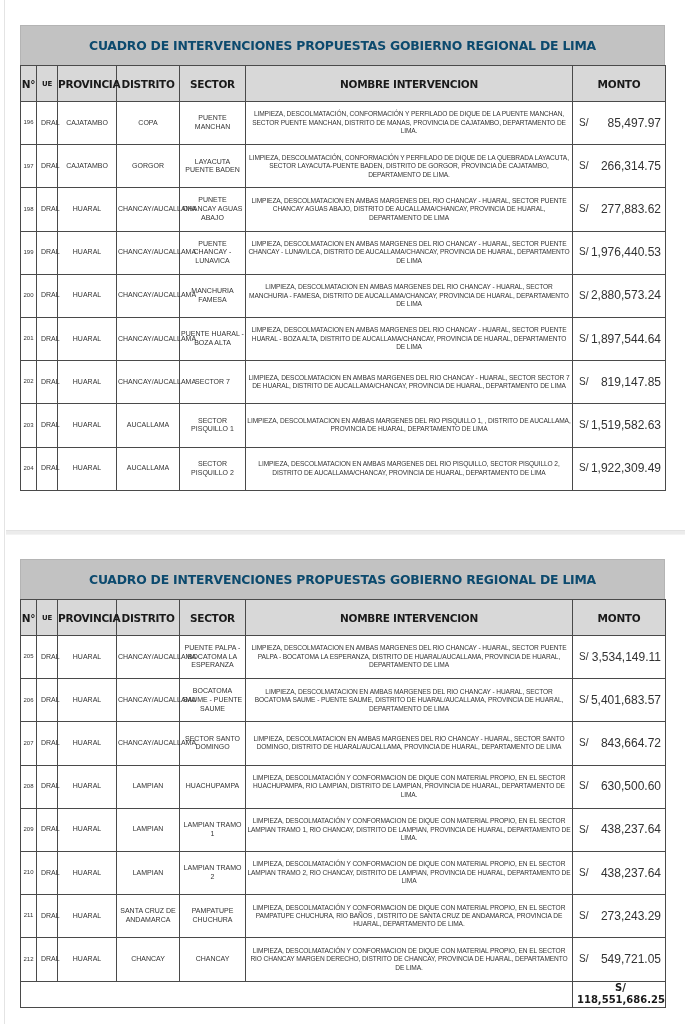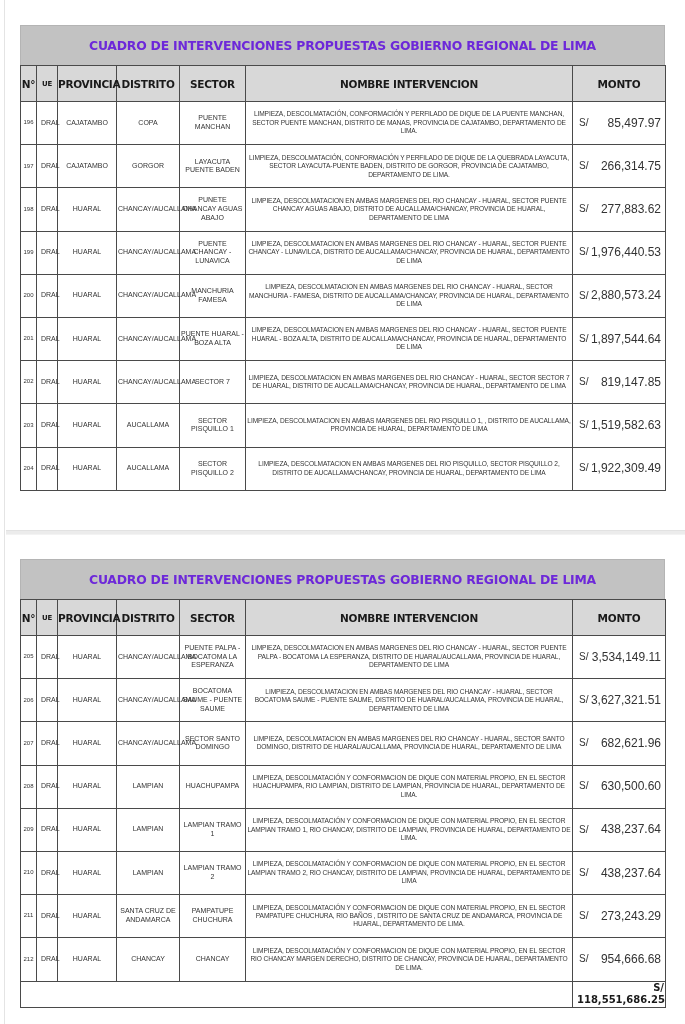--- a/index.html
+++ b/index.html
@@ -5,39 +5,39 @@
   * { box-sizing: border-box; margin: 0; padding: 0; }
   html, body { width: 685px; height: 1024px; background: #ffffff; overflow: hidden; }
   body { position: relative; font-family: "Liberation Sans", sans-serif; color: #222; }
   .page-edge-left { position: absolute; left: 4px; top: 0; width: 1px; height: 1024px; background: #e4e4e4; }
   .page-break { position: absolute; left: 6px; right: 0; top: 530px; height: 5px; background: #ececec; border-top: 1px solid #e2e2e2; border-bottom: 1px solid #f3f3f3; }
   .sheet { position: absolute; left: 20px; width: 645px; }
   .sheet-1 { top: 25px; }
   .sheet-2 { top: 559px; }
   .title-bar {
     height: 40px; background: #c2c2c2; display: flex; align-items: center; justify-content: center;
-    font-family: "DejaVu Sans", sans-serif; font-weight: bold; font-size: 12.4px; color: #6d28d9; letter-spacing: -0.2px;
+    font-family: "DejaVu Sans", sans-serif; font-weight: bold; font-size: 12.4px; color: #0c4a6e; letter-spacing: -0.2px;
     border: 1px solid #b4b4b4; border-bottom: none;
   }
   table { width: 645px; border-collapse: collapse; table-layout: fixed; }
   th, td { border: 1px solid #4a4a4a; text-align: center; vertical-align: middle; }
   th {
     background: #d8d8d8; height: 36px; font-family: "DejaVu Sans", sans-serif; font-weight: bold; font-size: 10.5px; color: #1a1a1a; letter-spacing: -0.3px;
   }
   th.ue { font-size: 7px; font-weight: bold; }
   td { height: 43.2px; font-size: 7px; color: #333; line-height: 1.25; padding: 0 1px; }
   td.num { font-size: 6px; }
   td.ue { font-size: 7px; text-align: left; padding-left: 4px; }
   td.desc { font-size: 6.6px; line-height: 1.28; letter-spacing: -0.1px; }
   td.monto { padding: 0 4px 0 6px; }
   .monto-wrap { display: flex; justify-content: space-between; align-items: center; }
   .cur { font-size: 10px; color: #333; }
   .amt { font-size: 12px; color: #333; }
   tr.total td { height: 22px; }
-  td.total-cell { font-family: "DejaVu Sans", sans-serif; font-weight: bold; font-size: 10px; text-align: right; padding-left: 4px; color: #1a1a1a; }
+  td.total-cell { font-family: "DejaVu Sans", sans-serif; font-weight: bold; font-size: 10px; text-align: center; padding-left: 4px; color: #1a1a1a; }
   col.c-num { width: 16px; } col.c-ue { width: 21px; } col.c-prov { width: 59px; } col.c-dist { width: 63px; }
   col.c-sec { width: 66px; } col.c-desc { width: 327px; } col.c-monto { width: 93px; }
 </style>
 </head>
 <body>
 
 <div class="page-edge-left"></div>
 <div class="page-break"></div>
 
 <div class="sheet sheet-1">
@@ -235,35 +235,35 @@
         <tr>
           <td class="num">206</td>
           <td class="ue">DRAL</td>
           <td>HUARAL</td>
           <td>CHANCAY/AUCALLAMA</td>
           <td>BOCATOMA SAUME - PUENTE SAUME</td>
           <td class="desc">LIMPIEZA, DESCOLMATACION EN AMBAS MARGENES DEL RIO CHANCAY - HUARAL, SECTOR BOCATOMA SAUME - PUENTE SAUME, DISTRITO DE HUARAL/AUCALLAMA, PROVINCIA DE HUARAL, DEPARTAMENTO DE LIMA</td>
           <td class="monto">
             <div class="monto-wrap">
               <span class="cur">S/</span>
-              <span class="amt">3,627,321.51</span>
+              <span class="amt">5,401,683.57</span>
             </div>
           </td>
         </tr>
         <tr>
           <td class="num">207</td>
           <td class="ue">DRAL</td>
           <td>HUARAL</td>
           <td>CHANCAY/AUCALLAMA</td>
           <td>SECTOR SANTO DOMINGO</td>
           <td class="desc">LIMPIEZA, DESCOLMATACION EN AMBAS MARGENES DEL RIO CHANCAY - HUARAL, SECTOR SANTO DOMINGO, DISTRITO DE HUARAL/AUCALLAMA, PROVINCIA DE HUARAL, DEPARTAMENTO DE LIMA</td>
           <td class="monto">
             <div class="monto-wrap">
               <span class="cur">S/</span>
-              <span class="amt">682,621.96</span>
+              <span class="amt">843,664.72</span>
             </div>
           </td>
         </tr>
         <tr>
           <td class="num">208</td>
           <td class="ue">DRAL</td>
           <td>HUARAL</td>
           <td>LAMPIAN</td>
           <td>HUACHUPAMPA</td>
           <td class="desc">LIMPIEZA, DESCOLMATACIÓN Y CONFORMACION DE DIQUE CON MATERIAL PROPIO, EN EL SECTOR HUACHUPAMPA, RIO LAMPIAN, DISTRITO DE LAMPIAN, PROVINCIA DE HUARAL, DEPARTAMENTO DE LIMA.</td>
@@ -319,21 +319,21 @@
         <tr>
           <td class="num">212</td>
           <td class="ue">DRAL</td>
           <td>HUARAL</td>
           <td>CHANCAY</td>
           <td>CHANCAY</td>
           <td class="desc">LIMPIEZA, DESCOLMATACIÓN Y CONFORMACION DE DIQUE CON MATERIAL PROPIO, EN EL SECTOR RIO CHANCAY MARGEN DERECHO, DISTRITO DE CHANCAY, PROVINCIA DE HUARAL, DEPARTAMENTO DE LIMA.</td>
           <td class="monto">
             <div class="monto-wrap">
               <span class="cur">S/</span>
-              <span class="amt">954,666.68</span>
+              <span class="amt">549,721.05</span>
             </div>
           </td>
         </tr>
       </tbody>
     <tfoot>
       <tr class="total">
         <td colspan="6"></td>
         <td class="total-cell">S/ 118,551,686.25</td>
       </tr>
     </tfoot>

